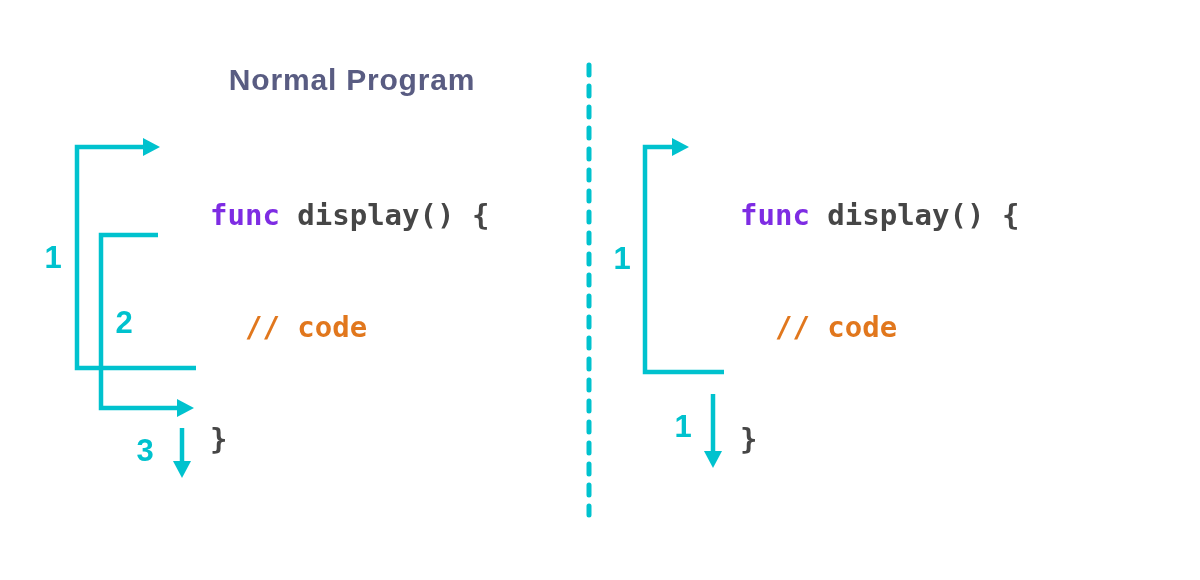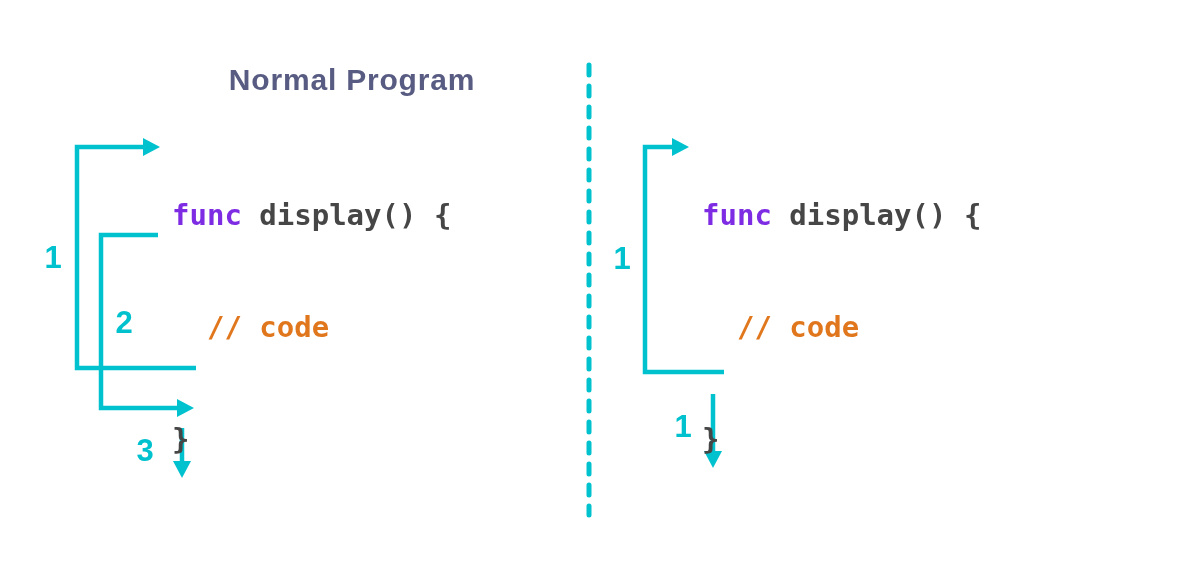--- a/index.html
+++ b/index.html
@@ -36,21 +36,21 @@
     position: absolute;
     top: 125px;
     font-family: "DejaVu Sans Mono", monospace;
     font-size: 29px;
     font-weight: 700;
     color: var(--code);
     white-space: pre;
   }
   .code.left  { left: 172px; }
   .code.right { left: 702px; }
-  .cl { line-height: 44px; min-height: 44px; }
+  .cl { line-height: 44px; min-height: 44px; margin-left: 38px; }
   .kw { color: var(--purple); }
   .comment { color: var(--orange); }
   .arrows {
     position: absolute;
     left: 0; top: 0;
     width: 1200px; height: 580px;
     pointer-events: none;
   }
   .arrows polyline, .arrows .shaft {
     fill: none;

